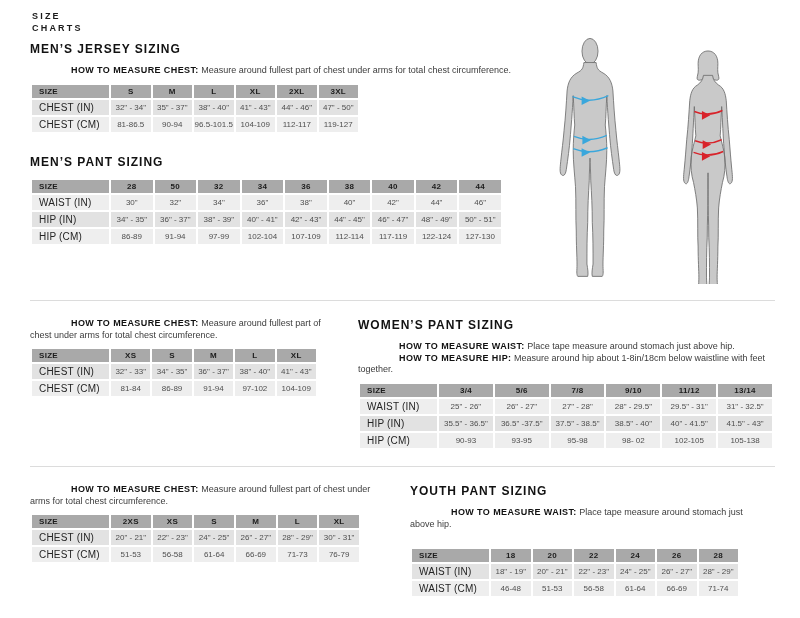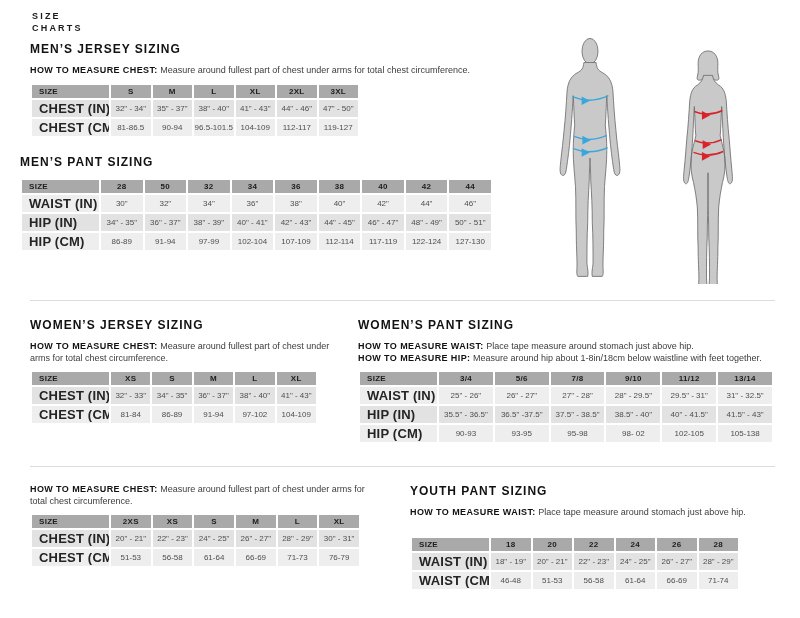--- a/index.html
+++ b/index.html
@@ -12,45 +12,45 @@
     position:absolute; left:32px; top:10px;
     font-size:9px; font-weight:bold; letter-spacing:2.2px;
     line-height:12px; color:#1b1b1b; white-space:pre-line;
   }
   section { position:absolute; }
   section h2 {
     margin:0 0 9px 0; font-size:12px; font-weight:bold;
     letter-spacing:1px; color:#121212;
   }
   .instr { margin:0; font-size:9px; line-height:11.5px; color:#3c3c3c; }
-  .instr b { color:#111; letter-spacing:0.4px; }
+  .instr b { color:#111; letter-spacing:0.4px;margin-left:41px; }
   table.sizing {
     border-collapse:separate; border-spacing:2px; table-layout:fixed;
     margin-top:6px; padding:0;
   }
   table.sizing th, table.sizing td { overflow:hidden; white-space:nowrap; }
   table.sizing thead th {
     background:var(--header-bg); font-size:8px; font-weight:bold;
     color:#1c1c1c; height:13px; text-align:center; padding:0;
     letter-spacing:0.3px;
   }
   table.sizing thead th:first-child,
   table.sizing tbody th { text-align:left; padding-left:7px; }
   table.sizing thead th:first-child { width:70px; }
   table.sizing tbody th {
-    font-size:13px; font-weight:bold; color:#242424; letter-spacing:0.2px; padding-right:0;
+    font-size:10px; font-weight:normal; color:#242424; letter-spacing:0.2px; padding-right:0;
   }
   table.sizing tbody td {
     font-size:8px; color:#4e4e4e; text-align:center; height:15px; padding:0;
   }
   tr.row-dark th, tr.row-dark td { background:var(--row-dark); }
   tr.row-light th, tr.row-light td { background:var(--row-light); }
 
   .sec-mens-jersey   { left:30px; top:42px;  width:600px; }
-  .sec-mens-pant     { left:20px; top:155px; width:600px; }
+  .sec-mens-pant     { left:30px; top:155px; width:600px; }
   .sec-womens-jersey { left:30px; top:318px; width:300px; }
   .sec-womens-pant   { left:358px; top:318px; width:418px; }
   .sec-youth-jersey  { left:30px; top:484px; width:345px; }
   .sec-youth-pant    { left:410px; top:484px; width:340px; }
 
   .t-mens-jersey   { width:330px; }
   .t-mens-pant     { width:473px; }
   .t-womens-jersey { width:288px; }
   .t-womens-pant   { width:416px; }
   .t-youth-jersey  { width:331px; }
@@ -210,21 +210,20 @@
         <path d="M31,105 Q50,111 70,104"></path>
         <polygon points="42,104.5 53,109 42,113.5"></polygon>
       </g>
     </g>
   </svg>
 </div>
 
 <div class="divider divider-1"></div>
 
 <section class="sec-womens-jersey">
-  <h2>WOMEN’S JERSEY SIZING</h2>
   <p class="instr"><b>HOW TO MEASURE CHEST:</b> <span>Measure around fullest part of chest under arms for total chest circumference.</span></p>
   <table class="sizing t-womens-jersey">
       <thead>
         <tr>
           <th>SIZE</th>
           <th>XS</th>
           <th>S</th>
           <th>M</th>
           <th>L</th>
           <th>XL</th>

